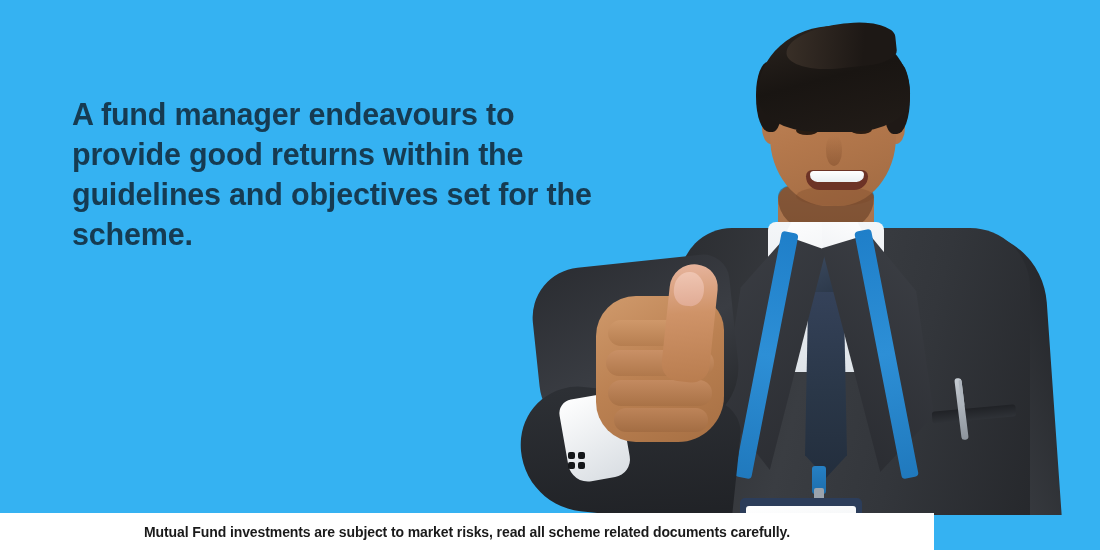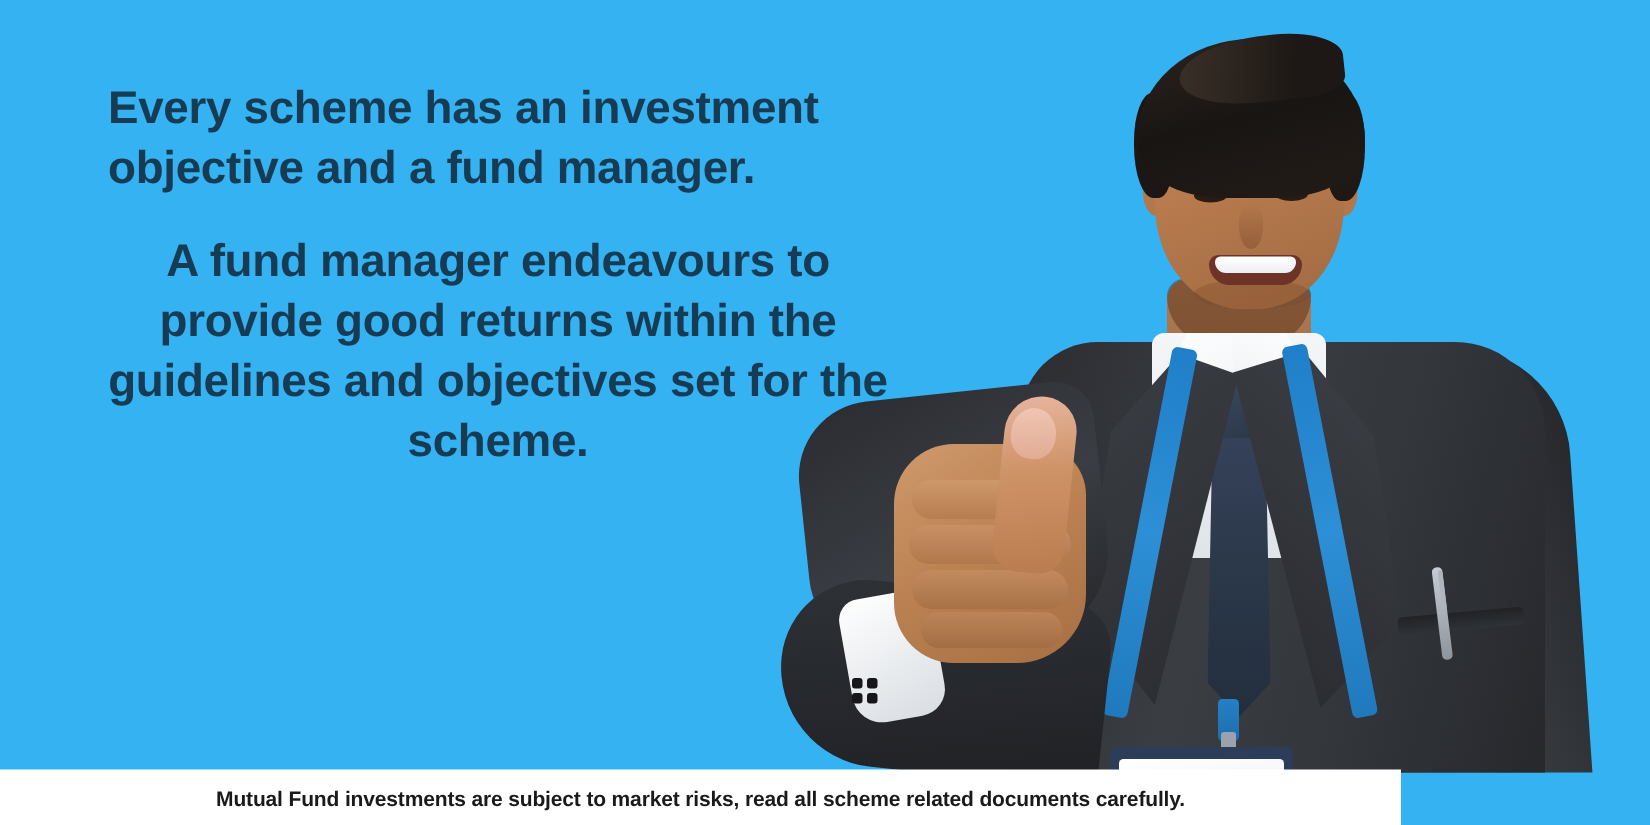--- a/index.html
+++ b/index.html
@@ -23,21 +23,21 @@
     z-index:30;
   }
   .para {
     color:#163b52;
     font-size:30.5px;
     font-weight:bold;
     line-height:40px;
     letter-spacing:-0.2px;
     white-space:pre-line;
   }
-  #para-2 { margin-top:22px;text-align:center; }
+  #para-2 { margin-top:42px; }
 
   
   #disclaimer-bar {
     position:absolute; left:0; top:513px;
     width:934px; height:37px;
     background:#ffffff;
     z-index:60;
     display:flex; align-items:center; justify-content:center;
   }
   #disclaimer-text {
@@ -312,21 +312,20 @@
     border-radius:50% 50% 44% 44%;
     transform:rotate(6deg);
   }
 </style>
 </head>
 <body>
 
 <div id="banner">
 
   <div id="copy">
-    <p class="para" id="para-1">Every scheme has an investment objective and a fund manager.</p>
     <p class="para" id="para-2">A fund manager endeavours to provide good returns within the guidelines and objectives set for the scheme.</p>
   </div>
 
   <div id="photo">
 
     <div class="shoulder-left"></div>
     <div class="shoulder-right"></div>
     <div class="suit-body"></div>
 
     <div class="neck"></div>

